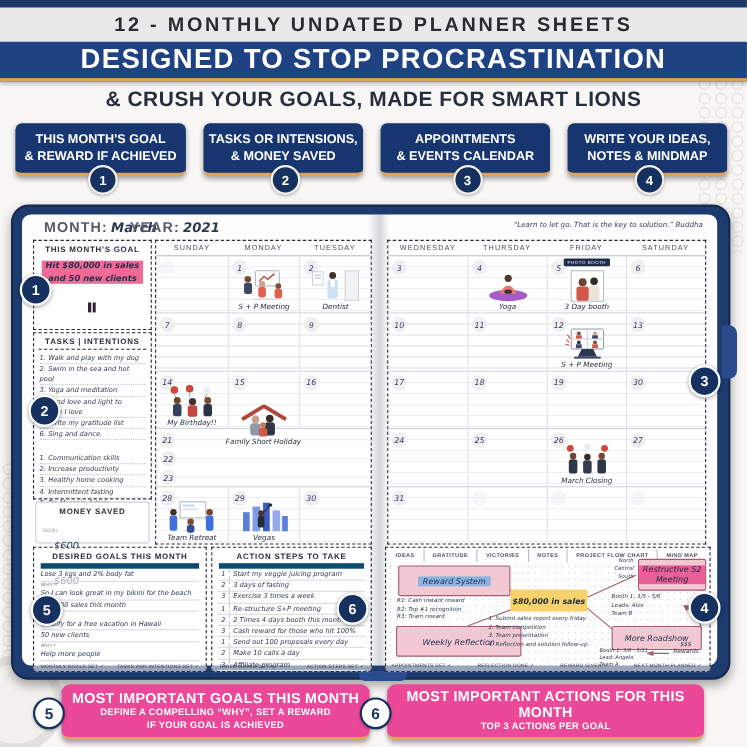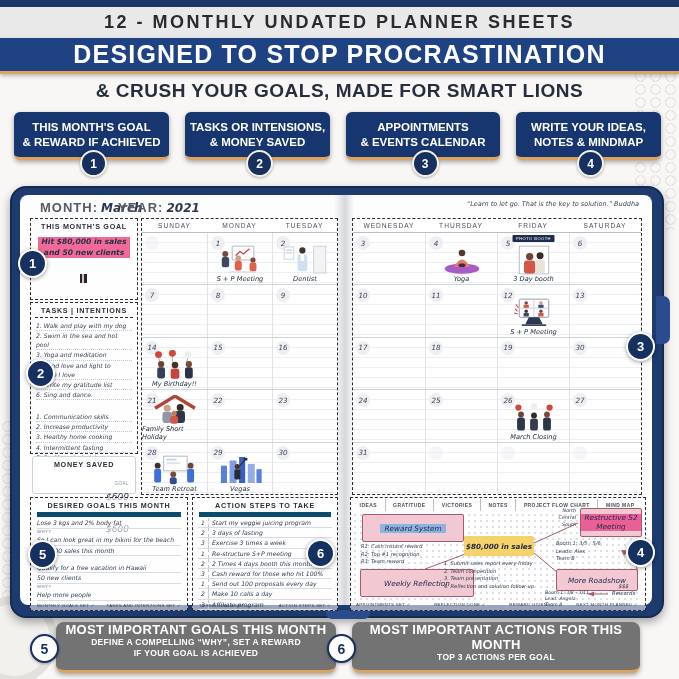--- a/index.html
+++ b/index.html
@@ -124,23 +124,23 @@
   .mmyellow{position:absolute;left:464px;top:536px;width:70px;height:20px;background:#f6d26d;border-radius:2px;
             display:flex;align-items:center;justify-content:center;z-index:4;
             font-size:7.2px;font-weight:600;font-family:"DejaVu Sans",sans-serif;font-style:italic;color:#232c42;}
 
   
   .callout{position:absolute;width:25px;height:25px;border-radius:50%;background:#16305f;border:2px solid #fff;
            color:#fff;font-weight:700;font-size:13px;display:flex;align-items:center;justify-content:center;
            z-index:5;box-shadow:0 1px 4px rgba(0,0,0,.4);}
 
   
-  .banner{position:absolute;top:622px;height:48px;background:#737373;border-radius:8px;border-bottom:3px solid #dda45f;
+  .banner{position:absolute;top:622px;height:48px;background:#ec4899;border-radius:8px;border-bottom:3px solid #dda45f;
           box-shadow:0 2px 5px rgba(0,0,0,.35);display:flex;flex-direction:column;align-items:center;
-          justify-content:flex-start;color:#fff;text-align:center;z-index:5;}
+          justify-content:center;color:#fff;text-align:center;z-index:5;}
   .banner .t{font-size:13px;font-weight:700;letter-spacing:.3px;}
   .banner .s{font-size:8.5px;font-weight:600;line-height:1.35;white-space:pre-line;letter-spacing:.3px;}
   .bnum{position:absolute;top:634px;width:25px;height:25px;border-radius:50%;background:#fff;border:2px solid #16305f;
         color:#16305f;font-weight:700;font-size:14px;display:flex;align-items:center;justify-content:center;
         z-index:6;box-shadow:0 1px 3px rgba(0,0,0,.3);}
 </style>
 </head>
 <body>
 
 <div class="canvas">
@@ -222,21 +222,21 @@
         <li>1. Communication skills</li>
         <li>2. Increase productivity</li>
         <li>3. Healthy home cooking</li>
         <li>4. Intermittent fasting</li>
         <li>5. Dr. Mercola Article.</li>
       </ul>
   </div>
 
   <div class="money">
     <div class="bx-title">MONEY SAVED</div>
-    <div style="padding:0 6px;text-align:right;">
+    <div style="padding:0 6px;">
       <div><span class="mlabel">GOAL</span></div>
       <div style="margin-top:-3px;"><span class="hw mval">$600</span></div>
       <div style="margin-top:-1px;"><span class="mlabel">ACHIEVED</span></div>
       <div style="margin-top:-3px;"><span class="hw mval">$600</span></div>
     </div>
   </div>
 
   <div id="cal-left" class="dbox cal" style="left:141px;top:218px;width:195px;height:275px;">
       <div class="cal-head" style="grid-template-columns: repeat(3, 1fr);">
         <span>SUNDAY</span>
@@ -318,21 +318,21 @@
             <span class="cap">My Birthday!!</span>
           </div>
         </div>
         <div class="cal-cell">
           <span class="daynum">15</span>
         </div>
         <div class="cal-cell">
           <span class="daynum">16</span>
         </div>
       </div>
-      <div class="cal-row" style="grid-template-columns: repeat(3, 1fr);">
+      <div class="cal-row" style="grid-template-columns: repeat(1, 1fr);">
         <div class="cal-cell">
           <span class="daynum">21</span>
           <div class="event">
             <div>
               <svg viewBox="0 0 60 34">
                 <path d="M7 15 L30 1 L53 15" fill="none" stroke="#b0453a" stroke-width="4" stroke-linejoin="round"></path>
                 <circle cx="21" cy="15" r="4" fill="#c9a08a"></circle>
                 <rect x="15.5" y="19" width="11" height="13" rx="3.5" fill="#8f98a8"></rect>
                 <circle cx="36" cy="14" r="4" fill="#362b25"></circle>
                 <rect x="30.5" y="18" width="11" height="14" rx="3.5" fill="#2d3646"></rect>

